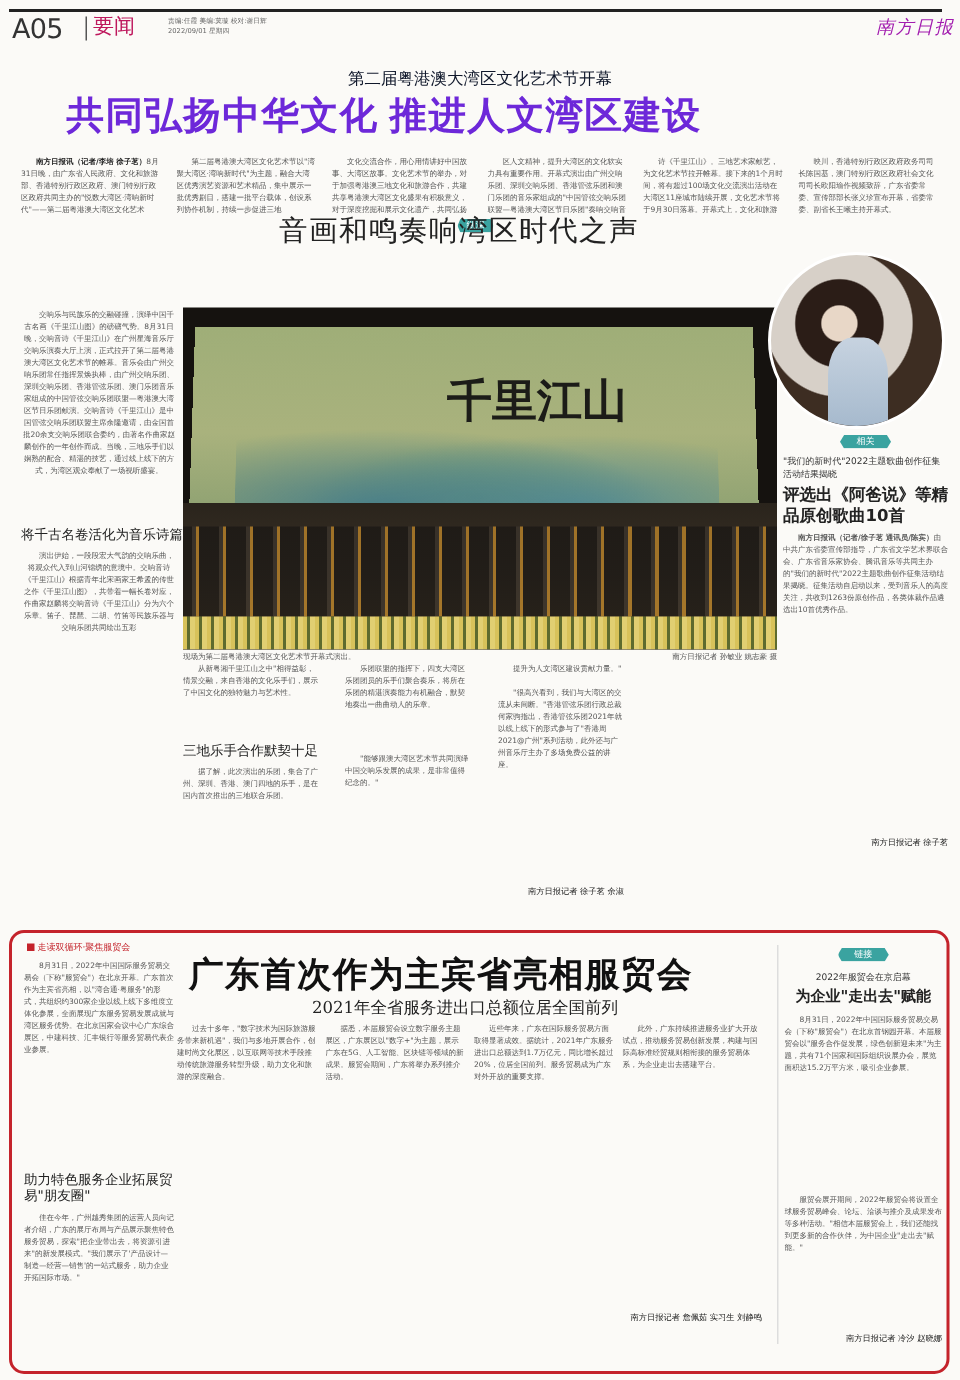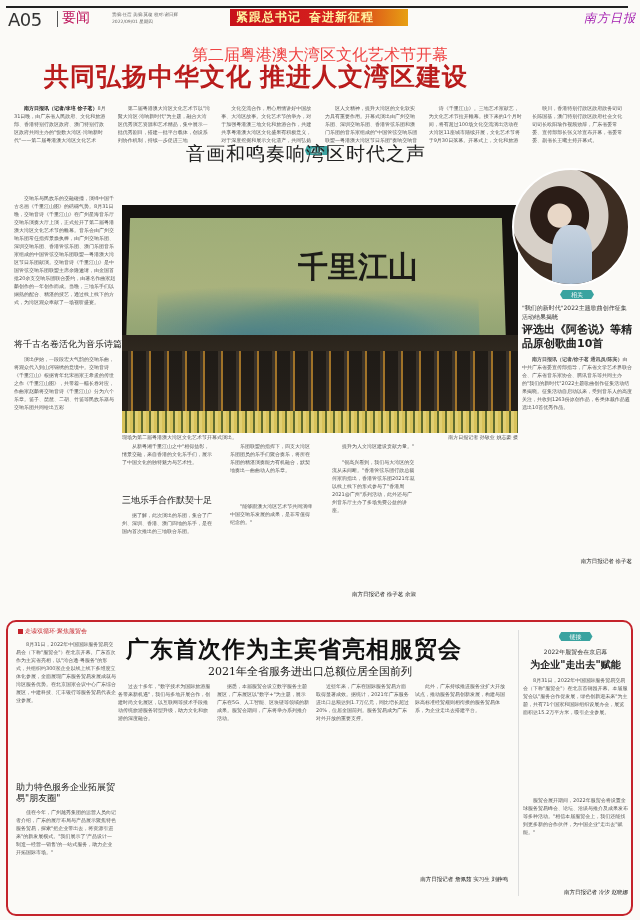--- a/index.html
+++ b/index.html
@@ -12,30 +12,30 @@
   .page-no { position: absolute; left: 8px; top: 9px; font-family: "DejaVu Sans", sans-serif; font-size: 18px; font-weight: 400; color: #333; letter-spacing: -0.5px; }
   .page-sep { position: absolute; left: 57px; top: 11px; width: 1px; height: 16px; background: #555; }
   .section-name { position: absolute; left: 62px; top: 9px; font-family: "DejaVu Sans", sans-serif; font-size: 14px; color: #be185d; }
   .mast-meta { position: absolute; left: 112px; top: 11px; font-family: "DejaVu Sans", sans-serif; font-size: 4.5px; color: #666; line-height: 7px; }
   .banner { position: absolute; left: 230px; top: 9px; width: 178px; height: 17px; background: linear-gradient(90deg, #c8121a 0%, #d6201e 60%, #e7a013 100%); display: flex; align-items: center; padding-left: 6px; }
   .banner span { font-family: "DejaVu Sans", sans-serif; font-weight: bold; font-size: 12px; color: #fff3a0; letter-spacing: 1px; white-space: nowrap; }
   .banner .b2 { margin-left: 8px; }
   .logo { position: absolute; left: 584px; top: 10px; font-family: "DejaVu Serif", serif; font-style: italic; font-size: 12px; color: #a21caf; letter-spacing: 1px; }
 
   
-  .kicker { position: absolute; left: 0; width: 640px; top: 45px; text-align: center; font-size: 16px; color: #ef4444; }
-  .headline { position: absolute; left: 0; width: 512px; top: 60px; text-align: center; font-family: Liberation Sans, sans-serif; font-weight: bold; font-size: 25px; color: #b91c1c; letter-spacing: 1px; }
+  .kicker { position: absolute; left: 0; width: 640px; top: 45px; text-align: center; font-size: 11px; color: #0f172a; }
+  .headline { position: absolute; left: 0; width: 512px; top: 60px; text-align: center; font-family: Liberation Serif, serif; font-weight: bold; font-size: 25px; color: #6d28d9; letter-spacing: 1px; }
   .lead-cols { position: absolute; left: 14px; top: 104px; width: 612px; display: grid; grid-template-columns: repeat(6, 1fr); column-gap: 10px; }
   .col-text { font-family: "DejaVu Sans", sans-serif; font-size: 5px; line-height: 8px; color: #555; height: 40px; overflow: hidden; text-indent: 10px; }
   .col-text b { color: #222; }
 
   
   .tag { position: absolute; height: 9px; background: #3aa3a0; color: #fff; font-family: "DejaVu Sans", sans-serif; font-size: 6px; line-height: 9px; text-align: center; clip-path: polygon(8% 0, 92% 0, 100% 50%, 92% 100%, 8% 100%, 0 50%); }
   .feature-title { position: absolute; left: 186px; top: 141px; font-size: 19px; color: #222; letter-spacing: 1px; }
-  .feature-left { position: absolute; left: 14px; top: 194px; width: 104px; }
+  .feature-left { position: absolute; left: 14px; top: 206px; width: 104px; text-align: center; }
   .subhead { font-family: "DejaVu Sans", sans-serif; font-size: 9px; color: #222; margin: 4px 0; white-space: nowrap; }
   .body-p { font-family: "DejaVu Sans", sans-serif; font-size: 5px; line-height: 8px; color: #555; text-indent: 10px; overflow: hidden; }
 
   .photo { position: absolute; left: 122px; top: 205px; width: 396px; height: 228px; background: #15120f; overflow: hidden; }
   .photo .screen { position: absolute; left: 6px; top: 12px; width: 376px; height: 130px; background: linear-gradient(180deg, #9fae78 0%, #a9b27d 55%, #8ca071 100%); transform: perspective(600px) rotateX(6deg); }
   .photo .mountains { position: absolute; left: 30px; top: 60px; width: 320px; height: 60px; background: radial-gradient(ellipse at 30% 100%, #3f7a8c 0%, transparent 60%), radial-gradient(ellipse at 70% 100%, #4d8a9a 0%, transparent 55%), radial-gradient(ellipse at 50% 90%, #6f9a6a 0%, transparent 50%); opacity: .85; }
   .photo .calli { position: absolute; left: 176px; top: 42px; font-size: 30px; color: #1c1c18; font-weight: bold; }
   .photo .stage { position: absolute; left: 0; top: 130px; width: 396px; height: 98px; background: linear-gradient(180deg, #2a241c 0%, #3a3126 50%, #5a4a30 100%); }
   .photo .orchestra { position: absolute; left: 0; top: 146px; width: 396px; height: 60px; background: repeating-linear-gradient(90deg, #1a1714 0 6px, #3b342c 6px 9px, #c48a2a 9px 11px, #1a1714 11px 18px); opacity: .75; }
   .photo .flowers { position: absolute; left: 0; top: 206px; width: 396px; height: 22px; background: repeating-linear-gradient(90deg, #d8c25a 0 3px, #5e6b2e 3px 5px, #e1cf72 5px 8px); }
@@ -67,24 +67,20 @@
 <body>
 
 <div class="masthead">
   <div class="mast-rule"></div>
   <div class="page-no">A05</div>
   <div class="page-sep"></div>
   <div class="section-name">要闻</div>
   <div class="mast-meta">
     <div>责编:任霞  美编:莫璇  校对:谢日辉</div>
     <div>2022/09/01  星期四</div>
-  </div>
-  <div class="banner">
-    <span>紧跟总书记</span>
-    <span class="b2">奋进新征程</span>
   </div>
   <div class="logo">南方日报</div>
 </div>
 
 <div class="kicker">第二届粤港澳大湾区文化艺术节开幕</div>
 <div class="headline">共同弘扬中华文化  推进人文湾区建设</div>
 <div class="lead-cols">
   <div class="col-text"><b>南方日报讯（记者/李培 徐子茗）</b><span>8月31日晚，由广东省人民政府、文化和旅游部、香港特别行政区政府、澳门特别行政区政府共同主办的"悦数大湾区·湾响新时代"——第二届粤港澳大湾区文化艺术节"开幕式在广州星海音乐厅举行。</span></div>
   <div class="col-text">第二届粤港澳大湾区文化艺术节以"湾聚大湾区·湾响新时代"为主题，融合大湾区优秀演艺资源和艺术精品，集中展示一批优秀剧目，搭建一批平台载体，创设系列协作机制，持续一步促进三地</div>
   <div class="col-text">文化交流合作，用心用情讲好中国故事、大湾区故事。文化艺术节的举办，对于加强粤港澳三地文化和旅游合作，共建共享粤港澳大湾区文化盛果有积极意义，对于深度挖掘和展示文化遗产，共同弘扬中华文化，推进人文湾区建设，涵养湾</div>

